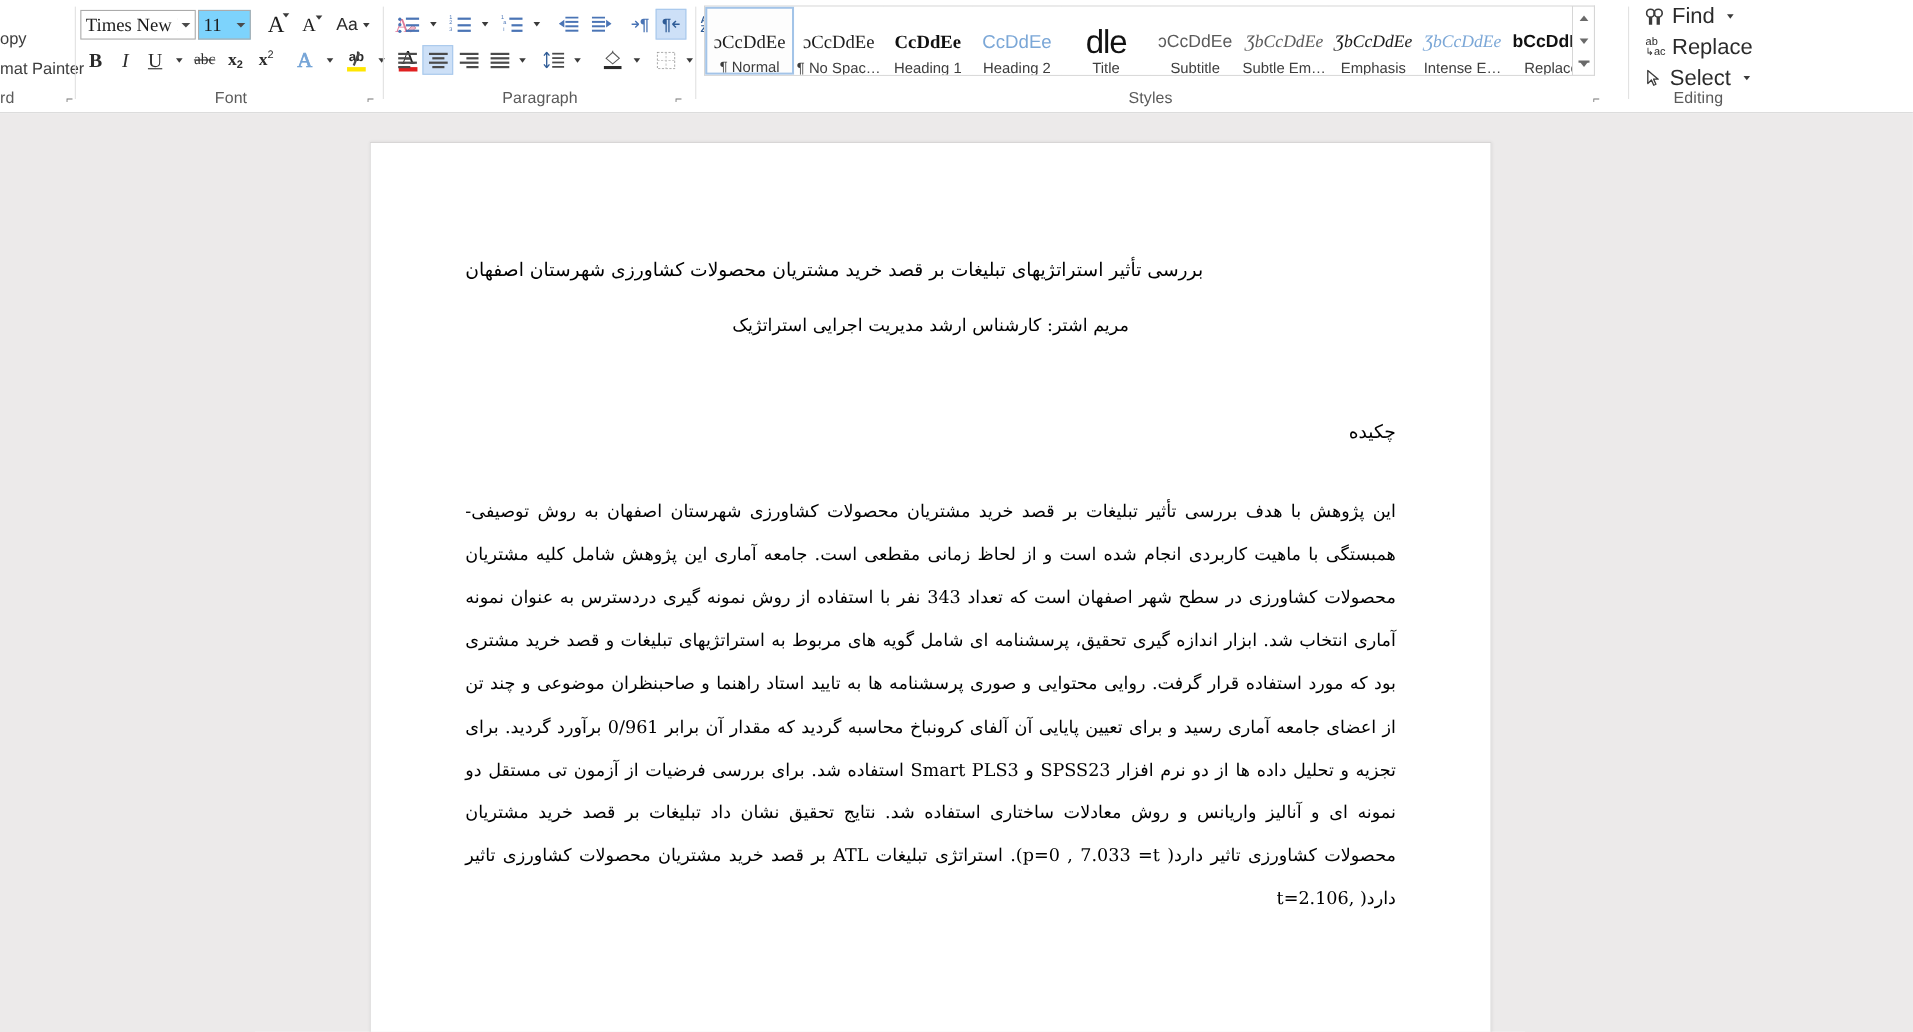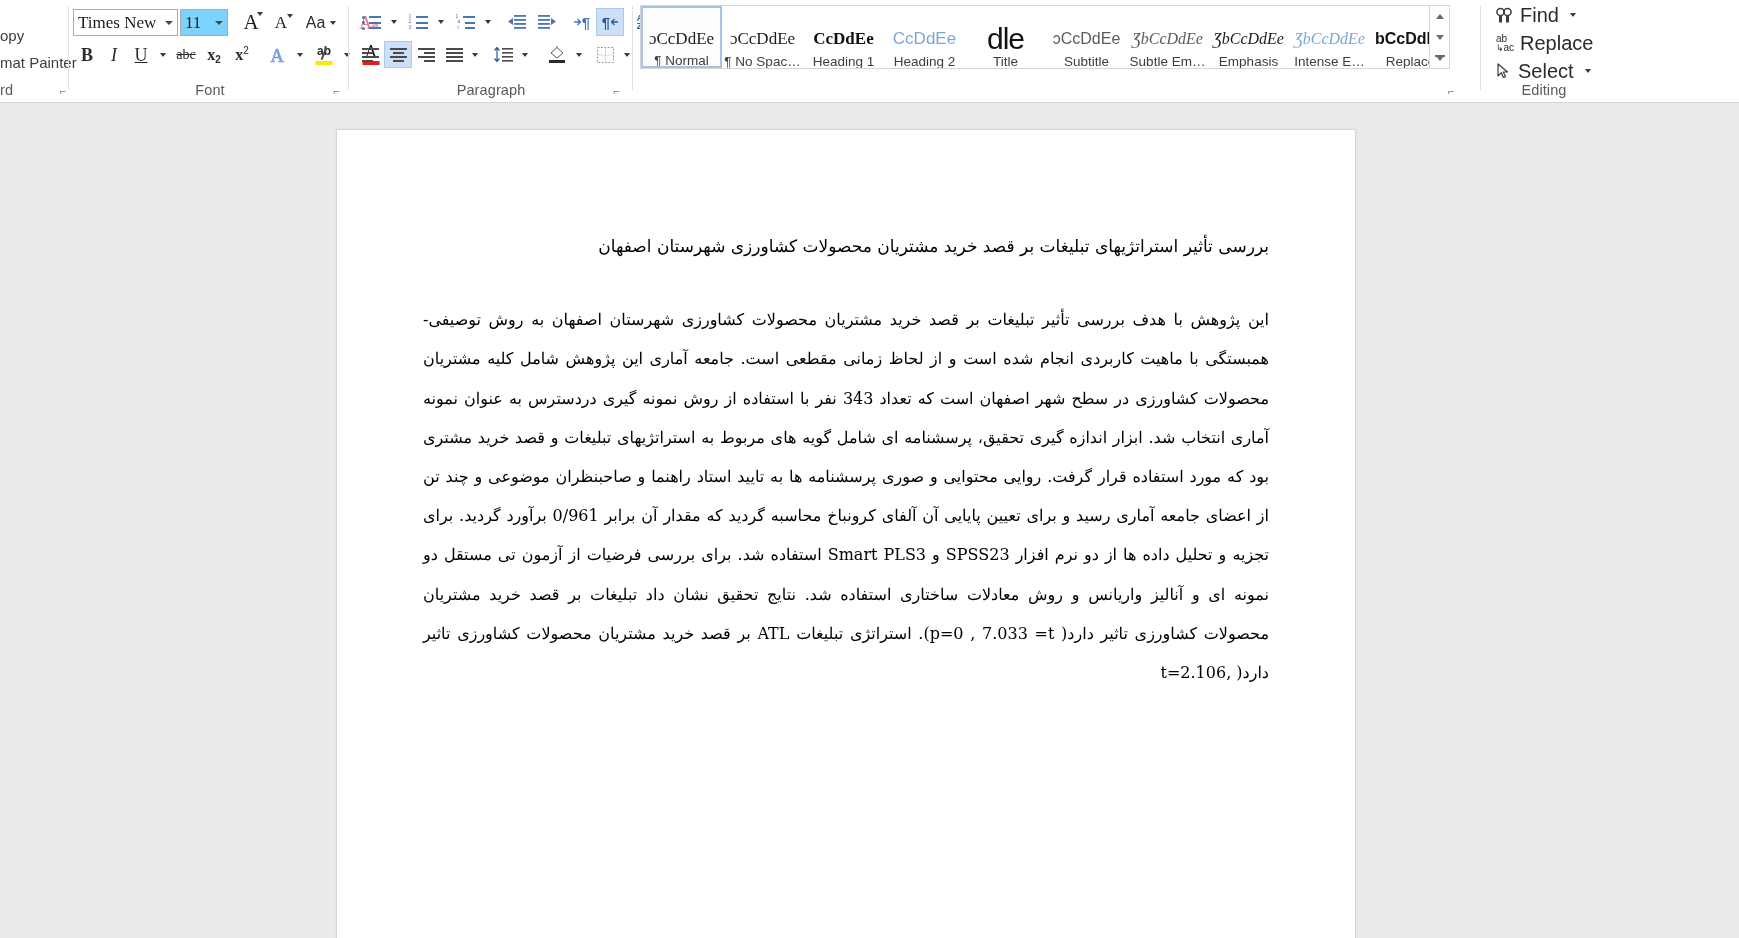--- a/index.html
+++ b/index.html
@@ -373,25 +373,25 @@
     box-shadow: 0 0 3px rgba(0,0,0,0.08);
   }
   .doc-body {
     direction: rtl;
     font-family: "DejaVu Serif", "Liberation Serif", serif;
     color: #000;
     padding: 100px 86px 0 86px;
     box-sizing: border-box;
   }
   .doc-title {
-    text-align: right;
+    text-align: left;
     font-size: 17px;
     line-height: 1.9;
     font-weight: 400;
-    margin: 0 0 38px 0;
+    margin: 0 0 19px 0;
   }
   .doc-centered {
     text-align: center;
     font-size: 16px;
     line-height: 1.9;
     margin: 0 0 40px 0;
   }
   .doc-heading {
     text-align: right;
     font-size: 17px;
@@ -711,20 +711,21 @@
           <span class="tri-up"></span>
         </div>
       <div class="gs-btn">
           <span class="tri-dn"></span>
         </div>
       <div class="gs-btn">
           <span class="tri-dn tri-dn-bar"></span>
         </div>
     </div>
 
+    <div class="grp-label" style="left:0;width:820px;">Styles</div>
     <div class="grp-launcher" style="left:812px;">⌐</div>
   </div>
   <div class="grp-sep" style="left:1480px;"></div>
 
   <div class="grp" id="editing-grp">
     <div class="edit-item" style="top:2px;">
       <svg width="17" height="16" viewBox="0 0 17 16">
         <circle cx="4.5" cy="5" r="3.6" fill="none" stroke="#3b3b3b" stroke-width="1.5"></circle>
         <circle cx="11.5" cy="5" r="3.6" fill="none" stroke="#3b3b3b" stroke-width="1.5"></circle>
         <rect x="3" y="8.5" width="3" height="7" fill="#3b3b3b"></rect>
@@ -748,16 +749,18 @@
       <span class="smalltri" style="margin-left:4px;"></span>
     </div>
     <div class="grp-label" style="left:0;width:120px;">Editing</div>
   </div>
 </div>
 
 <div id="doc-area">
   <div id="page">
     <div class="doc-body">
       <p class="doc-title">بررسی تأثیر استراتژیهای تبلیغات بر قصد خرید مشتریان محصولات کشاورزی شهرستان اصفهان</p>
+      <p class="doc-centered">مریم اشتر: کارشناس ارشد مدیریت اجرایی استراتژیک</p>
+      <p class="doc-heading">چکیده</p>
       <p class="doc-para">این پژوهش با هدف بررسی تأثیر تبلیغات بر قصد خرید مشتریان محصولات کشاورزی شهرستان اصفهان  به روش توصیفی-همبستگی با ماهیت کاربردی انجام شده است و از لحاظ زمانی مقطعی است. جامعه آماری این پژوهش شامل کلیه مشتریان محصولات کشاورزی در سطح شهر اصفهان است که تعداد 343 نفر با استفاده از روش نمونه گیری دردسترس به عنوان نمونه آماری انتخاب شد. ابزار اندازه گیری تحقیق، پرسشنامه ای شامل گویه های مربوط به استراتژیهای تبلیغات و قصد خرید مشتری بود که مورد استفاده قرار گرفت. روایی محتوایی و صوری پرسشنامه ها به تایید استاد راهنما و صاحبنظران موضوعی و چند تن از اعضای جامعه آماری رسید و برای تعیین پایایی آن آلفای کرونباخ محاسبه گردید که مقدار آن برابر 0/961 برآورد گردید. برای تجزیه و تحلیل داده ها از دو نرم افزار SPSS23 و Smart PLS3 استفاده شد. برای بررسی فرضیات از آزمون تی مستقل دو نمونه ای و آنالیز واریانس و روش معادلات ساختاری استفاده شد. نتایج تحقیق نشان داد تبلیغات بر قصد خرید مشتریان محصولات کشاورزی تاثیر دارد( p=0 , 7.033 =t). استراتژی تبلیغات ATL بر قصد خرید مشتریان محصولات کشاورزی تاثیر دارد( ,2.106=t</p>
     </div>
   </div>
 </div>
 
 </body></html>

